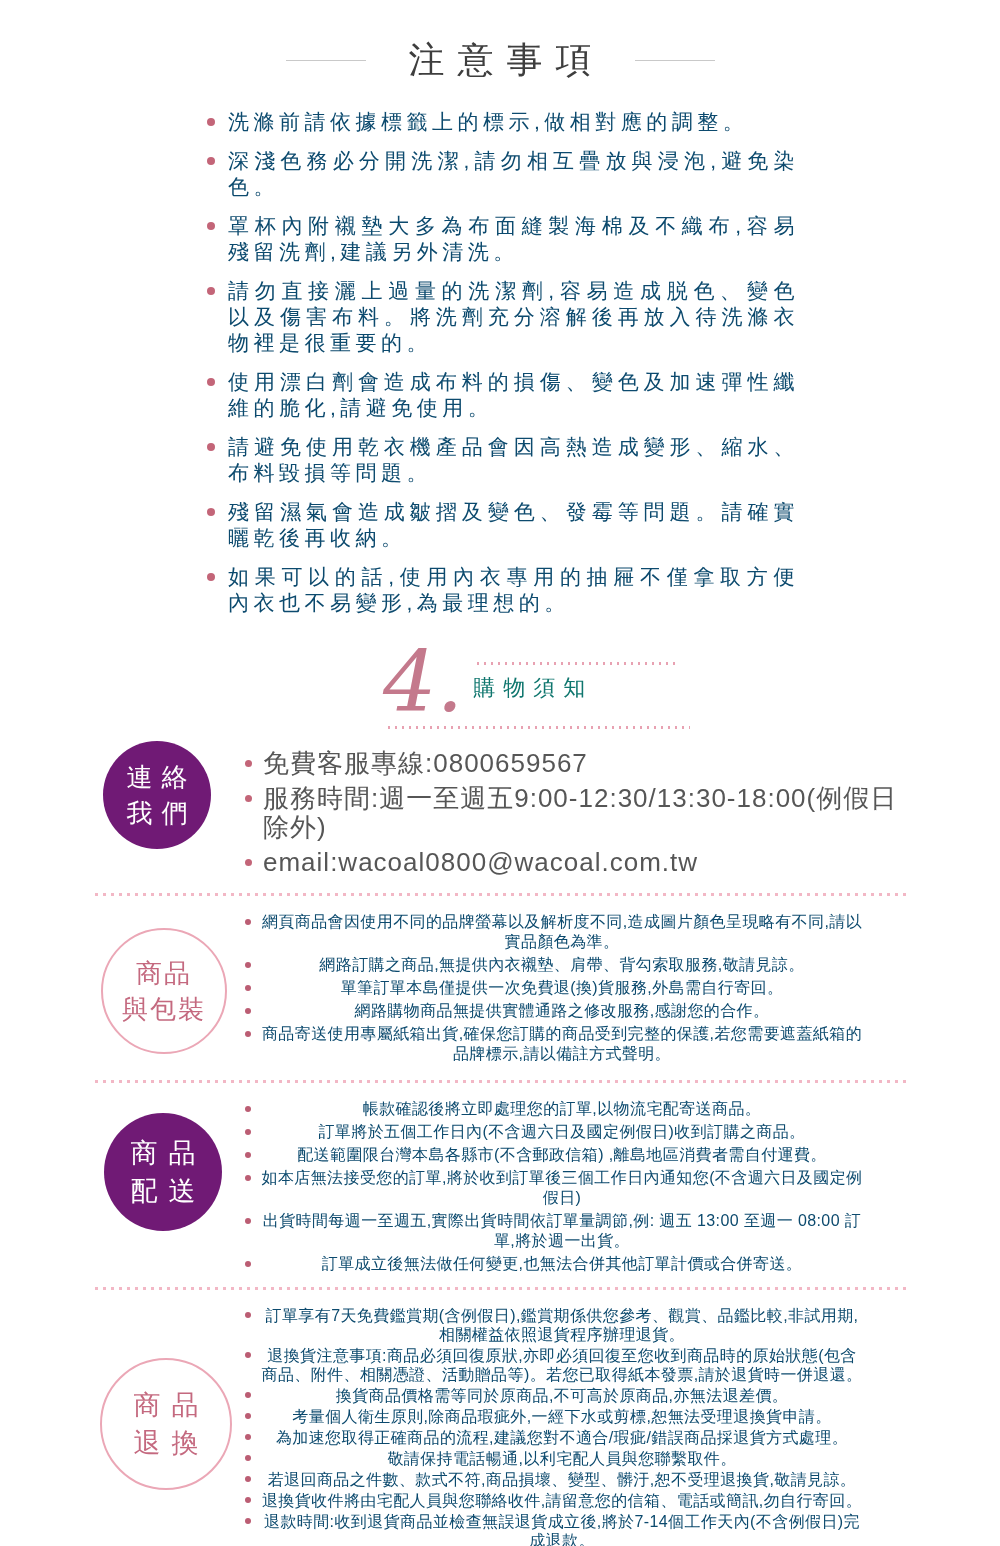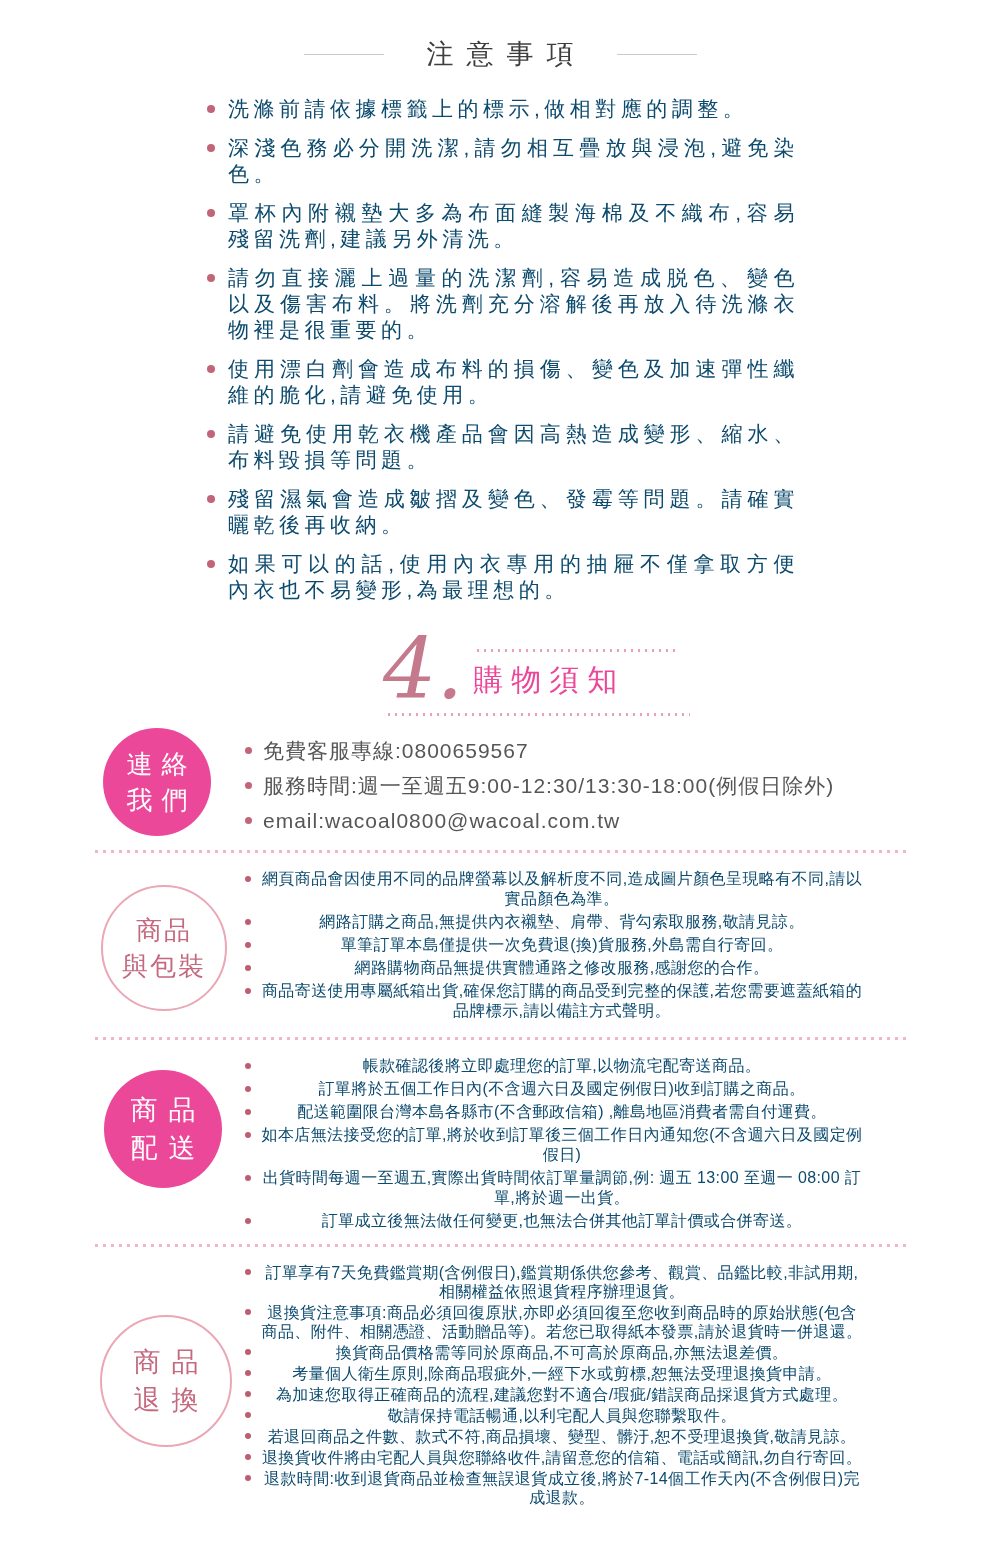--- a/index.html
+++ b/index.html
@@ -14,21 +14,21 @@
     box-sizing:border-box;
   }
 
   
   .notice-header{
     padding-top:36px;
     display:flex;align-items:center;justify-content:center;gap:30px;
   }
   .hline{width:80px;height:1px;background:#c9c9c9;}
   .notice-title{
-    font-size:27px;letter-spacing:13px;color:#3e3e3e;
+    font-size:36px;letter-spacing:13px;color:#3e3e3e;
     font-weight:400;text-indent:13px;white-space:nowrap;
   }
 
   
   .care-list{
     margin:24px 0 0 207px;width:592px;padding:0;list-style:none;
   }
   .care-list li{
     position:relative;padding-left:21px;margin-bottom:13px;
     font-size:21px;line-height:26px;letter-spacing:4.5px;
@@ -51,45 +51,45 @@
     color:#c4798c;
     margin-right:10px;
   }
   .title-col{padding-top:20px;}
   .dots{
     height:3px;
     background-image:repeating-linear-gradient(to right,#e8a2b2 0 2px,transparent 2px 7px);
   }
   .dots-top{width:200px;margin-left:4px;}
   .shop-title{
-    font-size:30px;letter-spacing:8px;color:#ec4899;margin-top:8px;white-space:nowrap;
+    font-size:22px;letter-spacing:8px;color:#0f766e;margin-top:8px;white-space:nowrap;
   }
   .dots-bottom{width:302px;margin:4px 0 0 388px;}
 
   
   .info-section{position:relative;}
   .circle{
     position:absolute;
     display:flex;flex-direction:column;justify-content:center;align-items:center;
     border-radius:50%;box-sizing:border-box;text-align:center;
   }
   .circle span{display:block;white-space:nowrap;}
-  .circle-filled{background:#ec4899;color:#ffffff;}
+  .circle-filled{background:#701a75;color:#ffffff;}
   .circle-outline{background:#ffffff;border:2px solid #eba7b6;color:#c4697f;}
 
   .items{margin-left:245px;padding:0;list-style:none;}
   .items li{position:relative;padding-left:18px;}
 
   
   .sec-contact{margin-top:14px;min-height:108px;}
   .sec-contact .circle{left:103px;top:-4px;width:108px;height:108px;}
   .sec-contact .circle span{font-size:26px;letter-spacing:9px;text-indent:9px;line-height:36px;}
   .sec-contact .items{padding-top:4px;width:660px;}
   .sec-contact .items li{
-    font-size:21px;line-height:29px;letter-spacing:1px;margin-bottom:6px;color:#565656;
+    font-size:26px;line-height:29px;letter-spacing:1px;margin-bottom:6px;color:#565656;
   }
   .sec-contact .dot{top:11px;width:7px;height:7px;}
 
   
   .sec-small .items{width:618px;}
   .sec-small .items li{
     font-size:16px;line-height:20px;letter-spacing:0.4px;
     margin-bottom:3px;color:#0c4a6e;padding-left:16px;text-align:center;
   }
   .sec-small .dot{top:7px;width:6px;height:6px;background:#bb5d73;}

